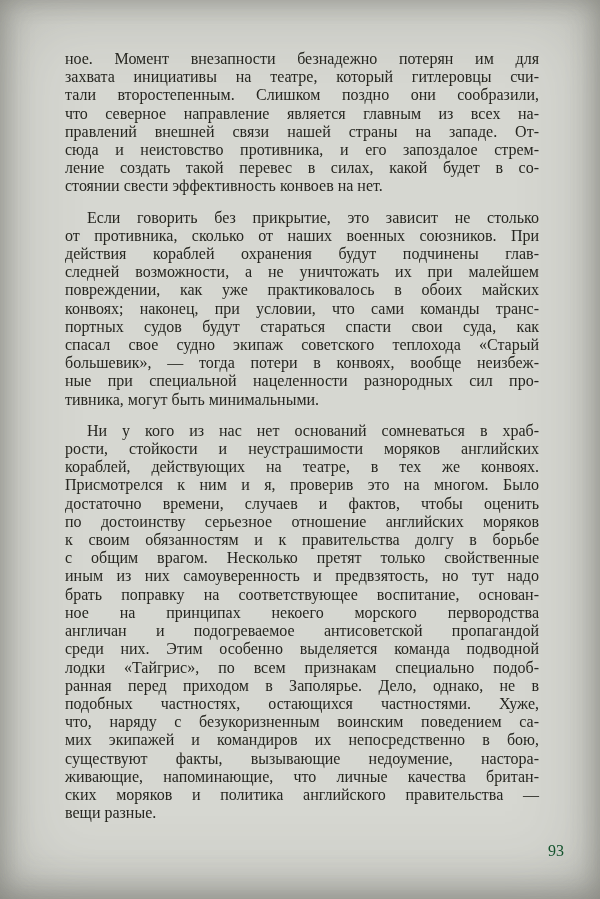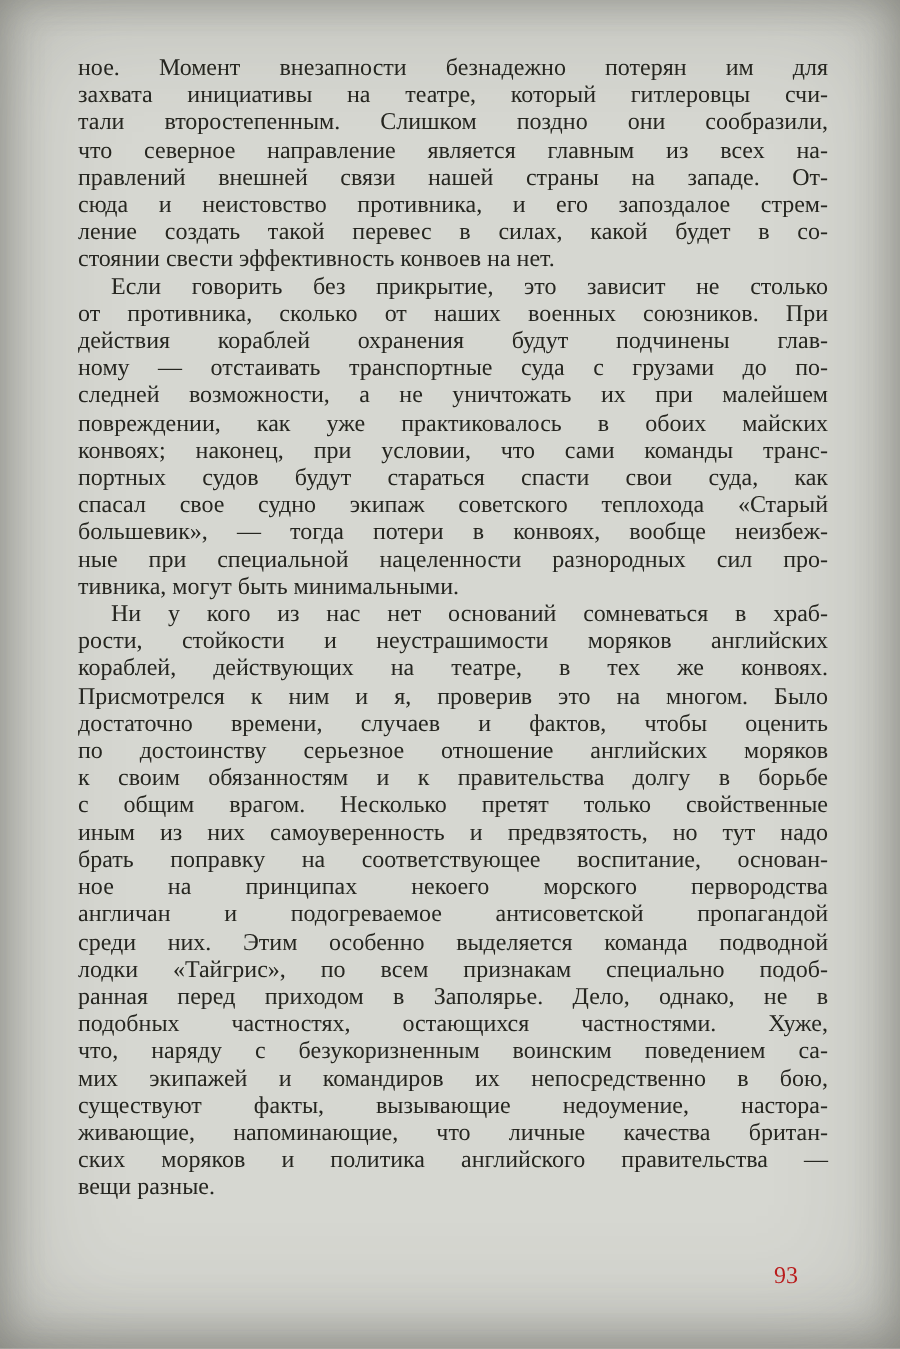--- a/index.html
+++ b/index.html
@@ -23,40 +23,40 @@
   .text-block {
     position: absolute;
     left: 52px;
     top: 37px;
     width: 500px;
     color: #262620;
     font-size: 16px;
     line-height: 18.2px;
   }
   .para {
-    margin: 0;
+    margin: 13px;
   }
   .line {
     text-align: justify;
     text-align-last: justify;
     white-space: normal;
   }
   .para .line:last-child {
     text-align: left;
     text-align-last: left;
   }
   .line.indent {
     text-indent: 22px;
   }
   .page-number {
     position: absolute;
-    right: 68px;
+    right: 36px;
     top: 842px;
     font-size: 16px;
-    color: #b91c1c;
+    color: #14532d;
   }
 </style>
 </head>
 <body>
 
 <div class="page">
   <div class="text-block">
       <div class="para">
         <div class="line">ное. Момент внезапности безнадежно потерян им для</div>
         <div class="line">захвата инициативы на театре, который гитлеровцы счи-</div>
@@ -64,21 +64,20 @@
         <div class="line">что северное направление является главным из всех на-</div>
         <div class="line">правлений внешней связи нашей страны на западе. От-</div>
         <div class="line">сюда и неистовство противника, и его запоздалое стрем-</div>
         <div class="line">ление создать такой перевес в силах, какой будет в со-</div>
         <div class="line">стоянии свести эффективность конвоев на нет.</div>
       </div>
       <div class="para">
         <div class="line indent">Если говорить без прикрытие, это зависит не столько</div>
         <div class="line">от противника, сколько от наших военных союзников. При</div>
         <div class="line">действия кораблей охранения будут подчинены глав-</div>
-        <div class="line">ному — отстаивать транспортные суда с грузами до по-</div>
         <div class="line">следней возможности, а не уничтожать их при малейшем</div>
         <div class="line">повреждении, как уже практиковалось в обоих майских</div>
         <div class="line">конвоях; наконец, при условии, что сами команды транс-</div>
         <div class="line">портных судов будут стараться спасти свои суда, как</div>
         <div class="line">спасал свое судно экипаж советского теплохода «Старый</div>
         <div class="line">большевик», — тогда потери в конвоях, вообще неизбеж-</div>
         <div class="line">ные при специальной нацеленности разнородных сил про-</div>
         <div class="line">тивника, могут быть минимальными.</div>
       </div>
       <div class="para">

